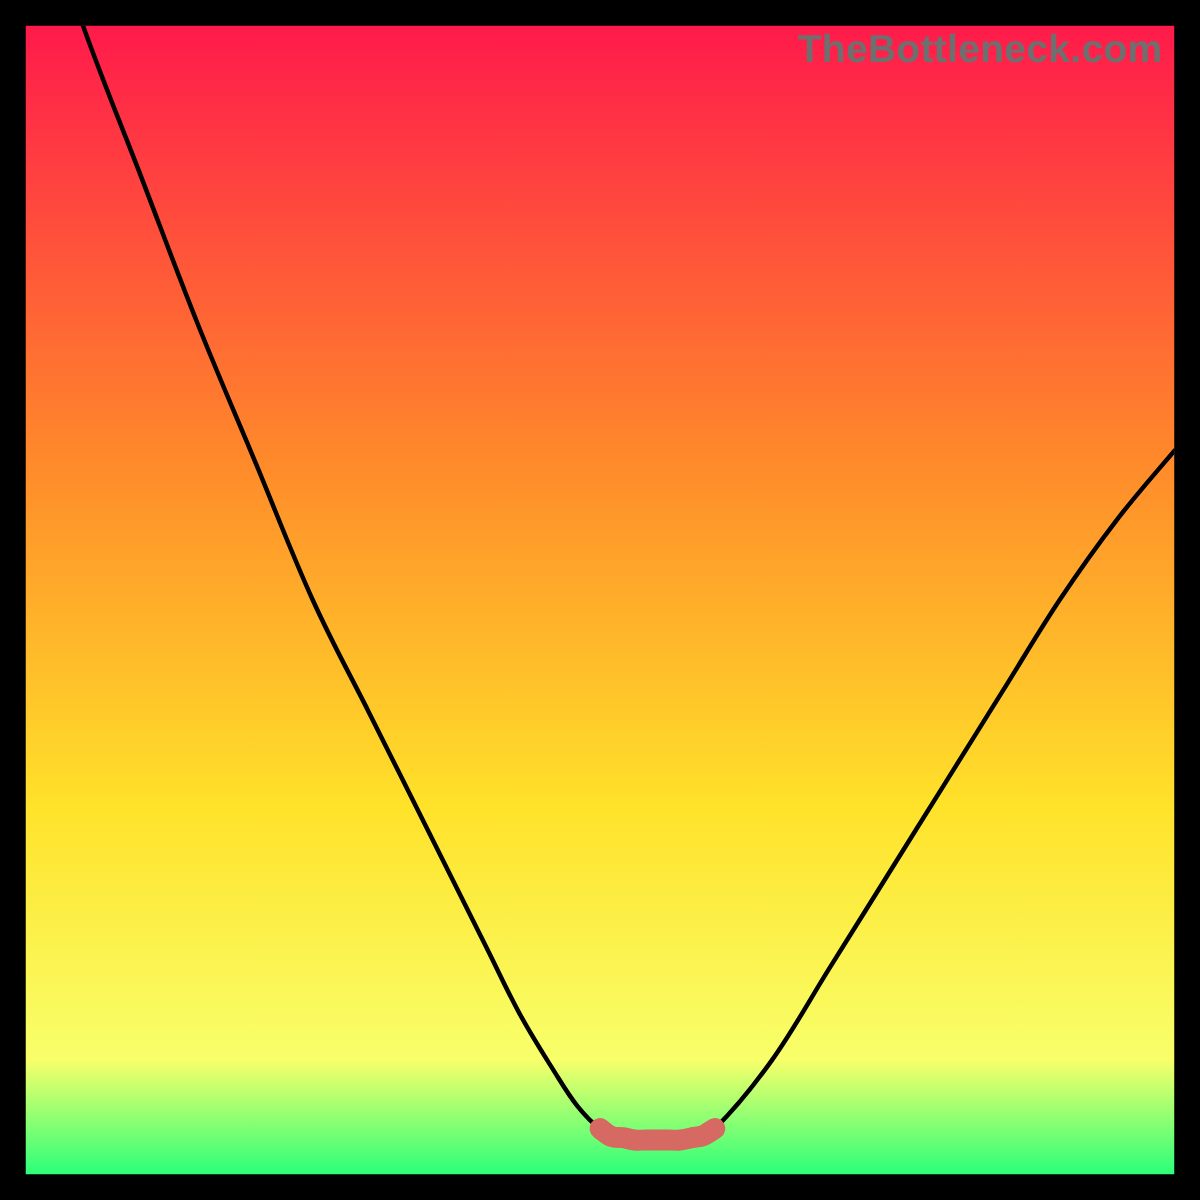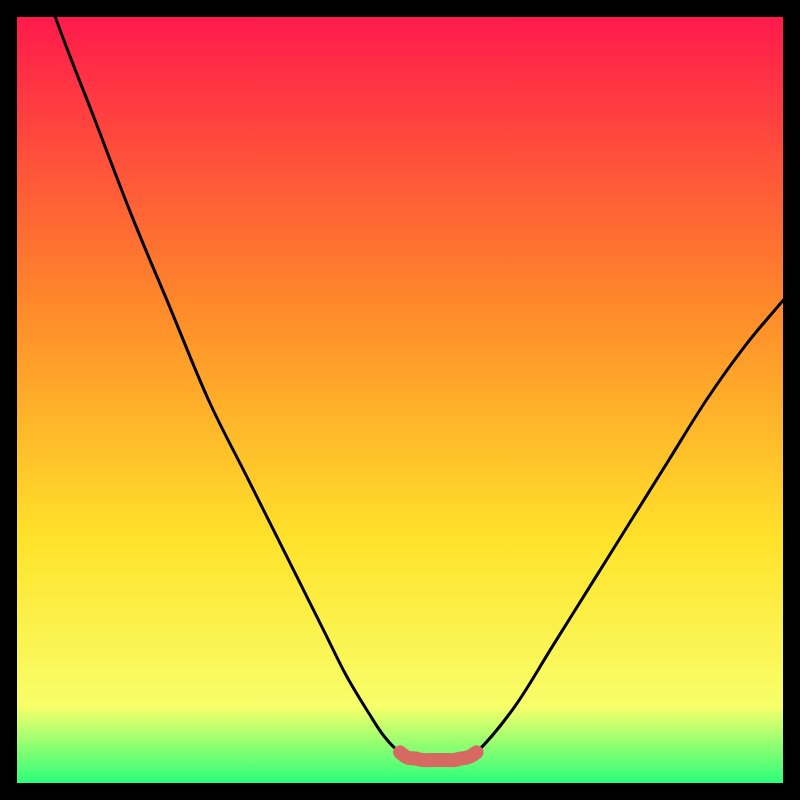--- a/index.html
+++ b/index.html
@@ -56,14 +56,15 @@
       </linearGradient>
     </defs>
 
     <rect x="0" y="0" width="766" height="766" fill="url(#bg-grad)"></rect>
 
     <path id="curve-path" fill="none" stroke-width="3" stroke-linecap="round" d="M 0 -114.89999999999998 C 6.894 -94.21799999999999, 24.512000000000004 -38.6064, 38.300000000000004 0 C 52.08800000000001 38.6064, 62.81200000000001 63.73120000000005, 76.60000000000001 99.58000000000004 C 90.388 135.42880000000002, 101.112 164.68999999999997, 114.89999999999999 199.15999999999997 C 128.688 233.62999999999997, 139.412 257.98879999999997, 153.20000000000002 291.08 C 166.98800000000003 324.1712, 177.71200000000002 352.6664, 191.5 383 C 205.28799999999998 413.3336, 216.012 432.02399999999994, 229.79999999999998 459.59999999999997 C 243.58799999999997 487.176, 254.31199999999995 508.624, 268.09999999999997 536.2 C 281.888 563.7760000000001, 295.36960000000005 590.7392, 306.40000000000003 612.8 C 317.4304 634.8607999999999, 321.1072 643.5932, 329.38 658.76 C 337.6528 673.9268, 345.466 686.0296, 352.36 697.06 C 359.254 708.0903999999999, 362.1648 713.146, 367.68 720.04 C 373.1952 726.934, 377.4848 731.49936, 383 735.36 C 388.5152 739.22064, 392.8048 740.1092000000001, 398.32 741.488 C 403.8352 742.8668, 408.12480000000005 742.74424, 413.64000000000004 743.02 C 419.15520000000004 743.29576, 423.44480000000004 743.29576, 428.96000000000004 743.02 C 434.47520000000003 742.74424, 438.7648 742.8668, 444.28 741.488 C 449.79519999999997 740.1092000000001, 449.94839999999994 744.73584, 459.59999999999997 735.36 C 469.2516 725.98416, 484.112 708.7031999999999, 497.90000000000003 689.4 C 511.68800000000005 670.0968, 522.4119999999999 650.1808, 536.1999999999999 628.12 C 549.9879999999999 606.0592, 560.712 588.9008, 574.5 566.84 C 588.288 544.7792000000001, 599.0120000000001 527.6208, 612.8000000000001 505.56 C 626.5880000000001 483.4992, 637.312 466.34080000000006, 651.1 444.28000000000003 C 664.888 422.2192, 675.612 403.682, 689.4 383 C 703.188 362.318, 713.9119999999999 347.30440000000004, 727.6999999999999 329.38000000000005 C 741.4879999999999 311.45560000000006, 759.106 291.69280000000003, 766 283.42" stroke="#000000"></path>
 
     <path id="marker-path" fill="none" stroke-width="14" stroke-linecap="round" stroke-linejoin="round" d="M 383 735.36 C 384.3788 736.32516, 387.9024 739.61896, 390.66 740.722 C 393.41760000000005 741.82504, 395.56239999999997 741.0743600000001, 398.32 741.488 C 401.0776 741.90164, 403.2224 742.74424, 405.98 743.02 C 408.73760000000004 743.29576, 410.8824 743.02, 413.64000000000004 743.02 C 416.39760000000007 743.02, 418.5424 743.02, 421.3 743.02 C 424.05760000000004 743.02, 426.20240000000007 743.02, 428.96000000000004 743.02 C 431.7176 743.02, 433.8624 743.29576, 436.61999999999995 743.02 C 439.3775999999999 742.74424, 441.52239999999995 742.03952, 444.28 741.488 C 447.0376 740.9364800000001, 449.1824 741.05904, 451.94 739.956 C 454.6976 738.85296, 458.22119999999995 736.18728, 459.59999999999997 735.36" stroke="#d66a63"></path>
   </svg>
 
+  <div class="watermark">TheBottleneck.com</div>
 
 </div>
 
 </body></html>

